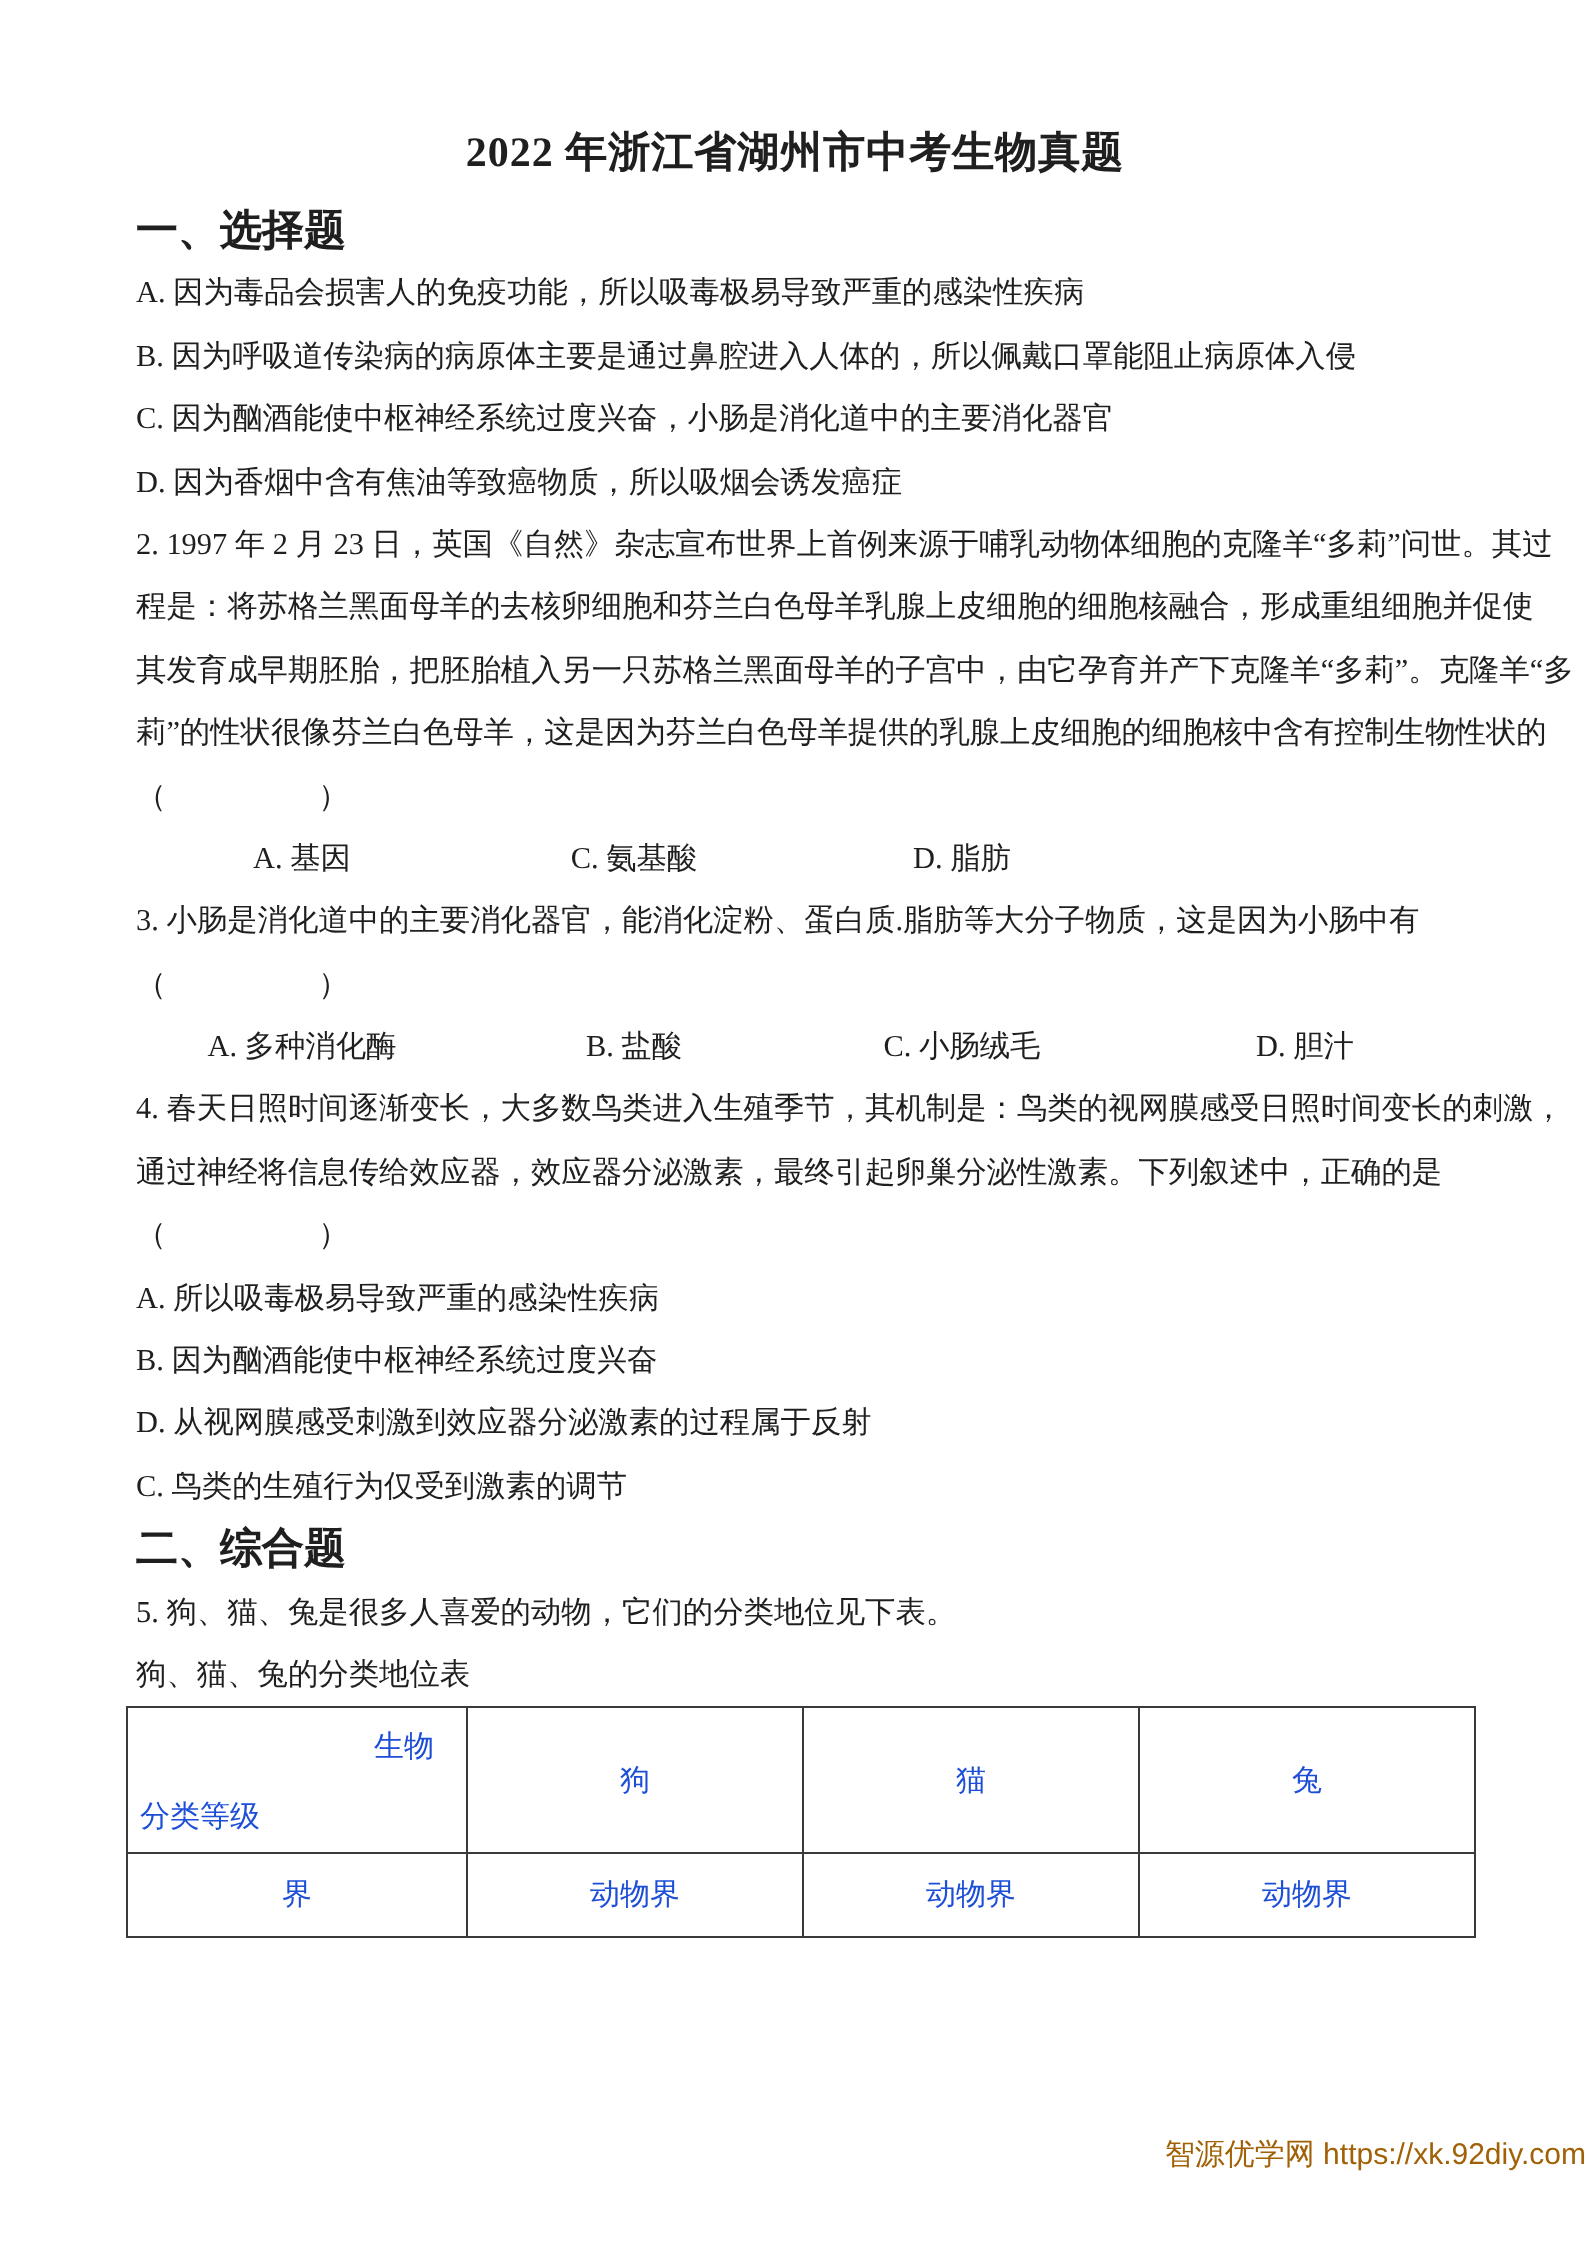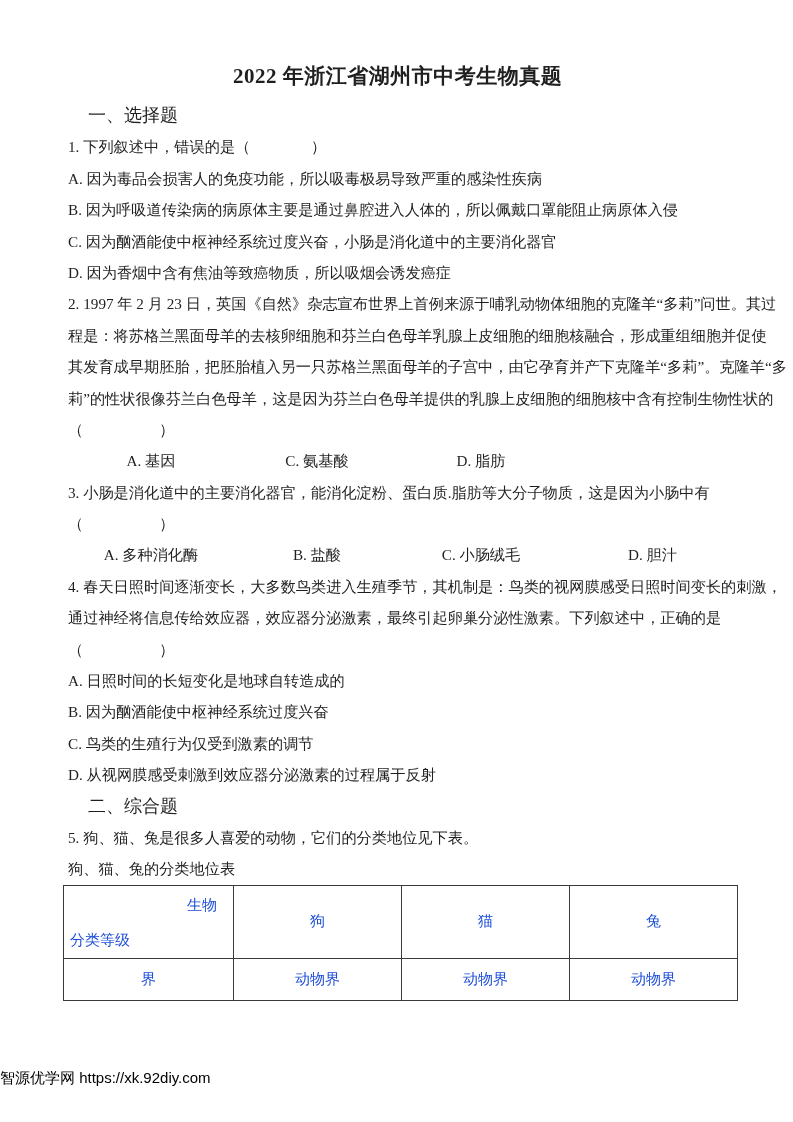--- a/index.html
+++ b/index.html
@@ -22,23 +22,22 @@
     margin-bottom:8px;
   }
   .line {
     font-size:15.2px;
     line-height:31.4px;
     height:31.4px;
     white-space:nowrap;
   }
   .heading {
     font-family:"Liberation Sans","DejaVu Sans",sans-serif;
-    font-weight:400;
-    font-size:18px;
-    margin-left:20px;
+    font-weight:700;
+    font-size:21px;
   }
   .opts-row { display:grid; grid-template-columns:166px 166px 162px 1fr;text-align:center; }
   .opts-row span { display:block; white-space:nowrap; }
   .cls-table {
     border-collapse:collapse;
     table-layout:fixed;
     width:674px;
     margin-left:-5px;
   }
   .cls-table td {
@@ -57,37 +56,36 @@
     justify-content:space-between;
     padding:9px 16px 11px 6px;
   }
   .corner-top { align-self:flex-end; }
   .corner-bottom { align-self:flex-start;margin-top:16px; }
   .footer {
     position:absolute;
     top:1064px;
     left:0;
     width:100%;
-    text-align:left;
+    text-align:right;
     line-height:28px;
     font-size:15px;
-    color:#000000;
+    color:#a16207;
     font-family:"Liberation Sans","DejaVu Sans",sans-serif;
   }
 </style>
 </head>
 <body>
 
 <div class="page">
 
   <h1 class="title">2022 年浙江省湖州市中考生物真题</h1>
 
   <div class="line heading">一、选择题</div>
 
-  <div class="line">1. 下列叙述中，错误的是（　　　　）</div>
   <div class="line">A. 因为毒品会损害人的免疫功能，所以吸毒极易导致严重的感染性疾病</div>
   <div class="line">B. 因为呼吸道传染病的病原体主要是通过鼻腔进入人体的，所以佩戴口罩能阻止病原体入侵</div>
   <div class="line">C. 因为酗酒能使中枢神经系统过度兴奋，小肠是消化道中的主要消化器官</div>
   <div class="line">D. 因为香烟中含有焦油等致癌物质，所以吸烟会诱发癌症</div>
 
   <div class="line">2. 1997 年 2 月 23 日，英国《自然》杂志宣布世界上首例来源于哺乳动物体细胞的克隆羊“多莉”问世。其过</div>
   <div class="line">程是：将苏格兰黑面母羊的去核卵细胞和芬兰白色母羊乳腺上皮细胞的细胞核融合，形成重组细胞并促使</div>
   <div class="line">其发育成早期胚胎，把胚胎植入另一只苏格兰黑面母羊的子宫中，由它孕育并产下克隆羊“多莉”。克隆羊“多</div>
   <div class="line">莉”的性状很像芬兰白色母羊，这是因为芬兰白色母羊提供的乳腺上皮细胞的细胞核中含有控制生物性状的</div>
   <div class="line">（　　　　　）</div>
@@ -102,24 +100,24 @@
   <div class="line opts-row">
     <span>A. 多种消化酶</span>
     <span>B. 盐酸</span>
     <span>C. 小肠绒毛</span>
     <span>D. 胆汁</span>
   </div>
 
   <div class="line">4. 春天日照时间逐渐变长，大多数鸟类进入生殖季节，其机制是：鸟类的视网膜感受日照时间变长的刺激，</div>
   <div class="line">通过神经将信息传给效应器，效应器分泌激素，最终引起卵巢分泌性激素。下列叙述中，正确的是</div>
   <div class="line">（　　　　　）</div>
-  <div class="line">A. 日照时间的长短变化是地球自转造成的</div>
+  <div class="line">A. 所以吸毒极易导致严重的感染性疾病</div>
   <div class="line">B. 因为酗酒能使中枢神经系统过度兴奋</div>
+  <div class="line">D. 从视网膜感受刺激到效应器分泌激素的过程属于反射</div>
   <div class="line">C. 鸟类的生殖行为仅受到激素的调节</div>
-  <div class="line">D. 从视网膜感受刺激到效应器分泌激素的过程属于反射</div>
 
   <div class="line heading">二、综合题</div>
 
   <div class="line">5. 狗、猫、兔是很多人喜爱的动物，它们的分类地位见下表。</div>
   <div class="line">狗、猫、兔的分类地位表</div>
 
   <table class="cls-table">
     <colgroup>
       <col style="width:170px">
         <col style="width:168px">

